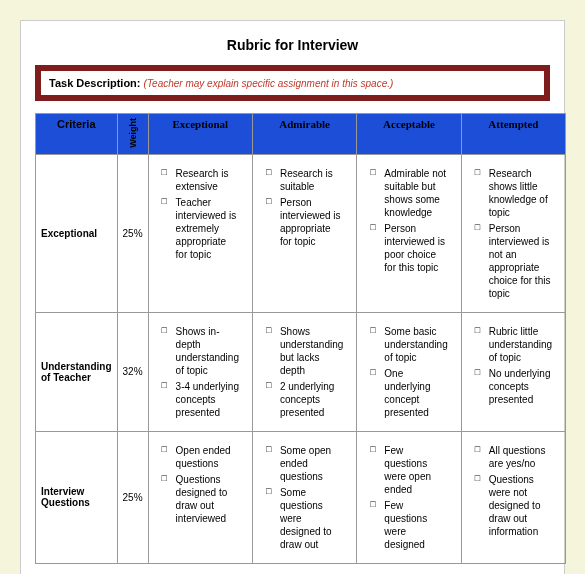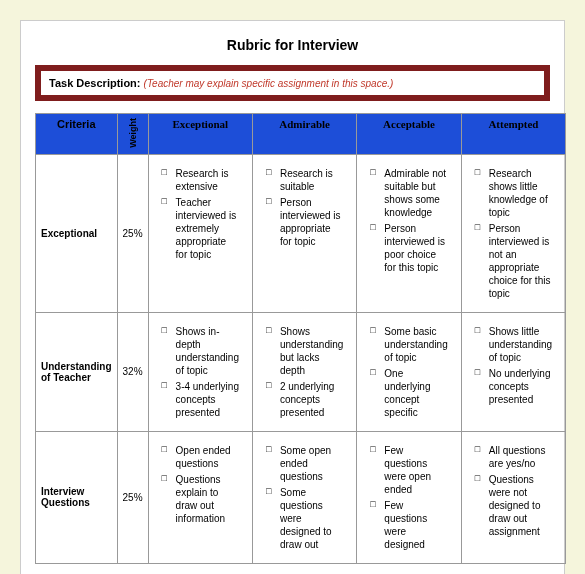--- a/index.html
+++ b/index.html
@@ -162,53 +162,53 @@
           </td>
           <td>
             <ul class="rubric-list">
               <li>Shows understanding but lacks depth</li>
               <li>2 underlying concepts presented</li>
             </ul>
           </td>
           <td>
             <ul class="rubric-list">
               <li>Some basic understanding of topic</li>
-              <li>One underlying concept specific</li>
-            </ul>
-          </td>
-          <td>
-            <ul class="rubric-list">
-              <li>Shows little understanding of topic</li>
+              <li>One underlying concept presented</li>
+            </ul>
+          </td>
+          <td>
+            <ul class="rubric-list">
+              <li>Rubric little understanding of topic</li>
               <li>No underlying concepts presented</li>
             </ul>
           </td>
         </tr>
         <tr>
           <td class="criteria-cell">Interview Questions</td>
           <td class="weight-cell">25%</td>
           <td>
             <ul class="rubric-list">
               <li>Open ended questions</li>
-              <li>Questions explain to draw out information</li>
+              <li>Questions designed to draw out interviewed</li>
             </ul>
           </td>
           <td>
             <ul class="rubric-list">
               <li>Some open ended questions</li>
               <li>Some questions were designed to draw out</li>
             </ul>
           </td>
           <td>
             <ul class="rubric-list">
               <li>Few questions were open ended</li>
               <li>Few questions were designed</li>
             </ul>
           </td>
           <td>
             <ul class="rubric-list">
               <li>All questions are yes/no</li>
-              <li>Questions were not designed to draw out assignment</li>
+              <li>Questions were not designed to draw out information</li>
             </ul>
           </td>
         </tr>
       </tbody>
   </table>
 </div>
 
 </body></html>

